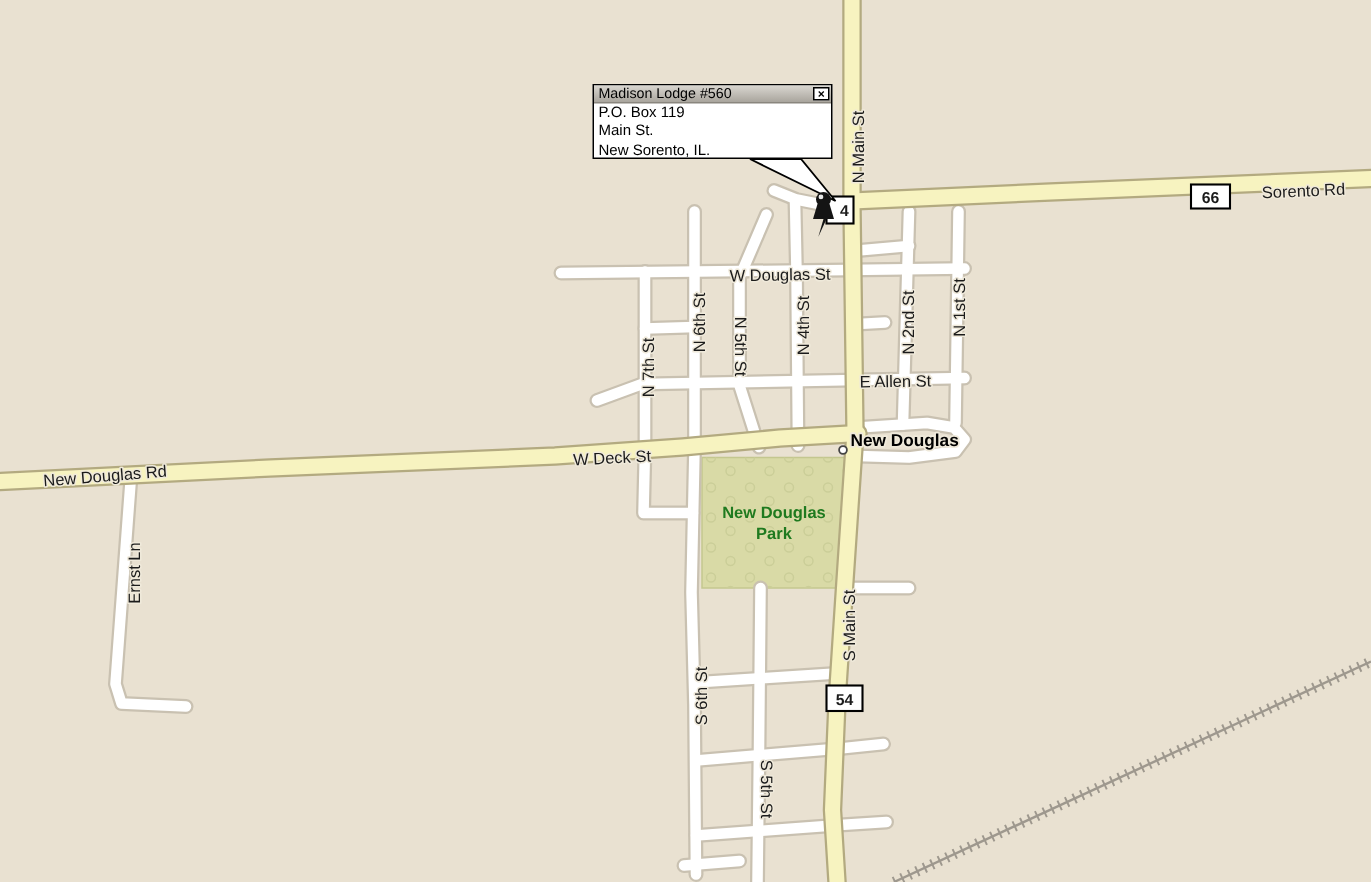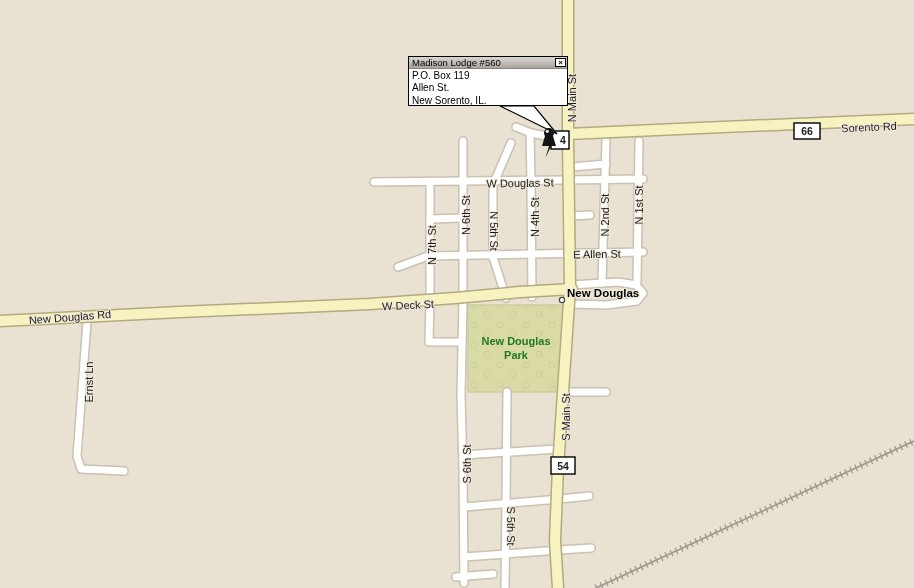--- a/index.html
+++ b/index.html
@@ -5,21 +5,21 @@
   html,body{margin:0;padding:0;background:#fff;}
   .stage{position:relative;width:914px;height:588px;overflow:hidden;
          font-family:"Liberation Sans",sans-serif;background:#e9e1d1;}
   svg{position:absolute;left:0;top:0;}
   svg text{font-family:"Liberation Sans",sans-serif;fill:#1b1b1b;font-size:11px;
            paint-order:stroke;stroke:#efe9da;stroke-width:2px;stroke-linejoin:round;}
   svg text.shield-txt{font-weight:bold;font-size:10.5px;stroke:none;}
   svg text.town{font-weight:bold;font-size:11.5px;fill:#000;stroke:#efe9da;stroke-width:2.4px;}
   svg text.park-t{font-weight:bold;font-size:11px;fill:#1f7a1f;stroke:#d9daa6;stroke-width:2px;}
   .callout{position:absolute;left:395px;top:56px;width:160px;height:50px;
-           background:#fff;border:1px solid #000;box-sizing:border-box;z-index:5;margin-left:13px;}
+           background:#fff;border:1px solid #000;box-sizing:border-box;z-index:5;}
   .callout-title{position:relative;height:11px;background:linear-gradient(#d9d6d0,#a9a59d);
            border-bottom:1px solid #8a867e;font-size:9.5px;line-height:11px;color:#000;
            padding-left:3px;white-space:nowrap;overflow:hidden;}
   .callout-close{position:absolute;top:1px;right:1px;width:11px;height:9px;background:#fff;
            border:1px solid #000;font-size:8px;line-height:8px;font-weight:bold;
            text-align:center;cursor:pointer;box-sizing:border-box;}
   .callout-body{padding:1px 3px 0 3px;font-size:10px;line-height:12.3px;color:#000;}
 </style>
 </head>
 <body>
@@ -151,17 +151,17 @@
   </g>
 </svg>
 
 <div class="callout">
   <div class="callout-title">
     <span>Madison Lodge #560</span>
     <span class="callout-close">×</span>
   </div>
   <div class="callout-body">
     <div>P.O. Box 119</div>
-    <div>Allen St.</div>
+    <div>Main St.</div>
     <div>New Sorento, IL.</div>
   </div>
 </div>
 </div>
 
 </body></html>

